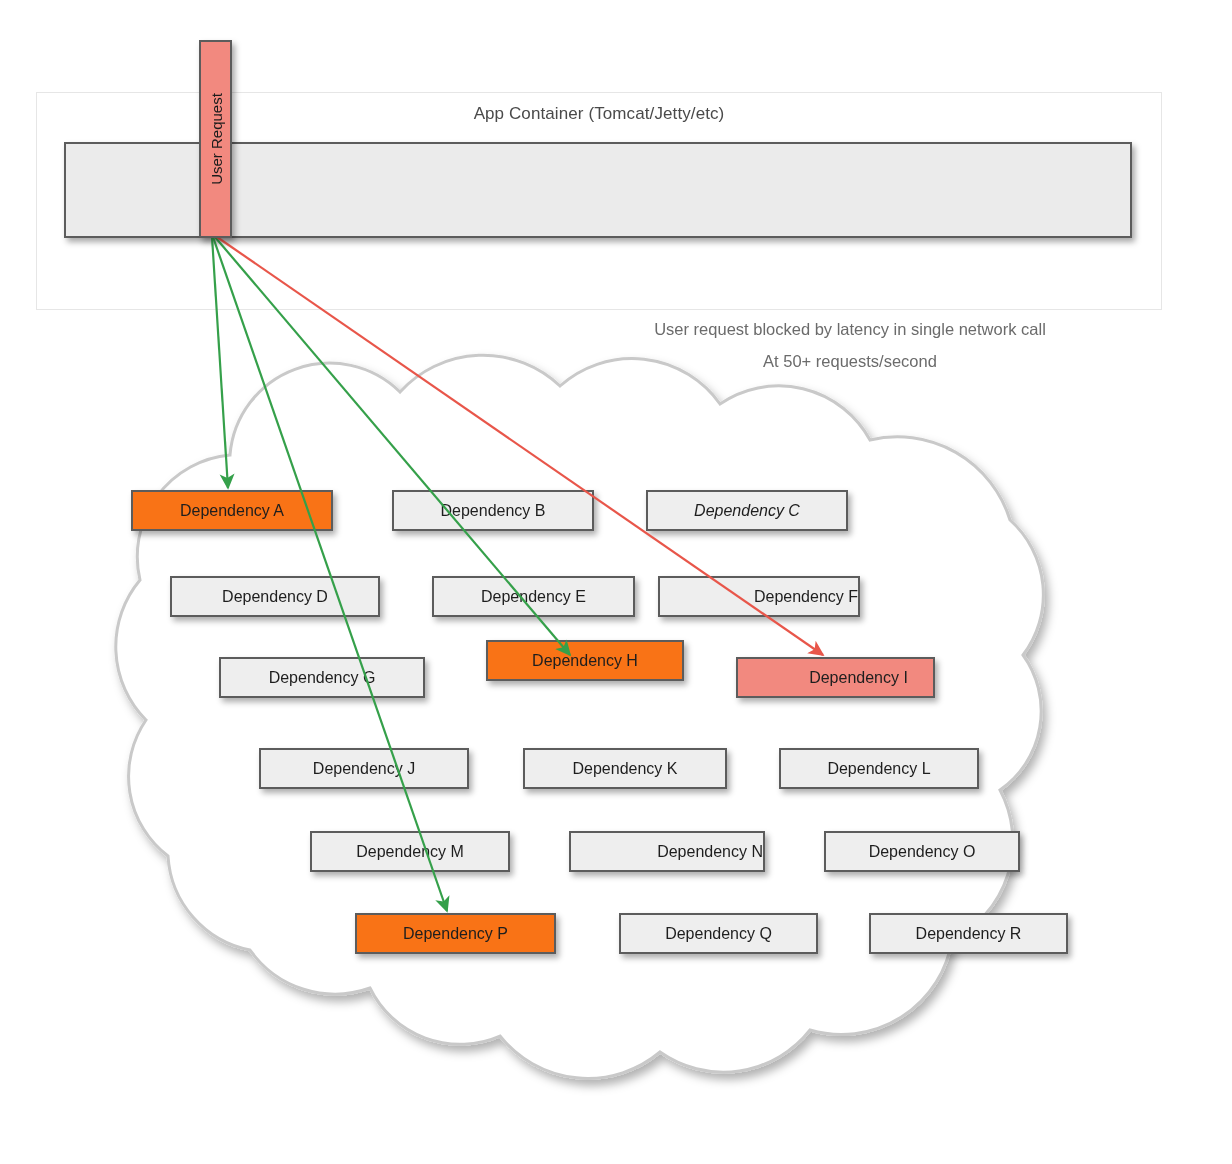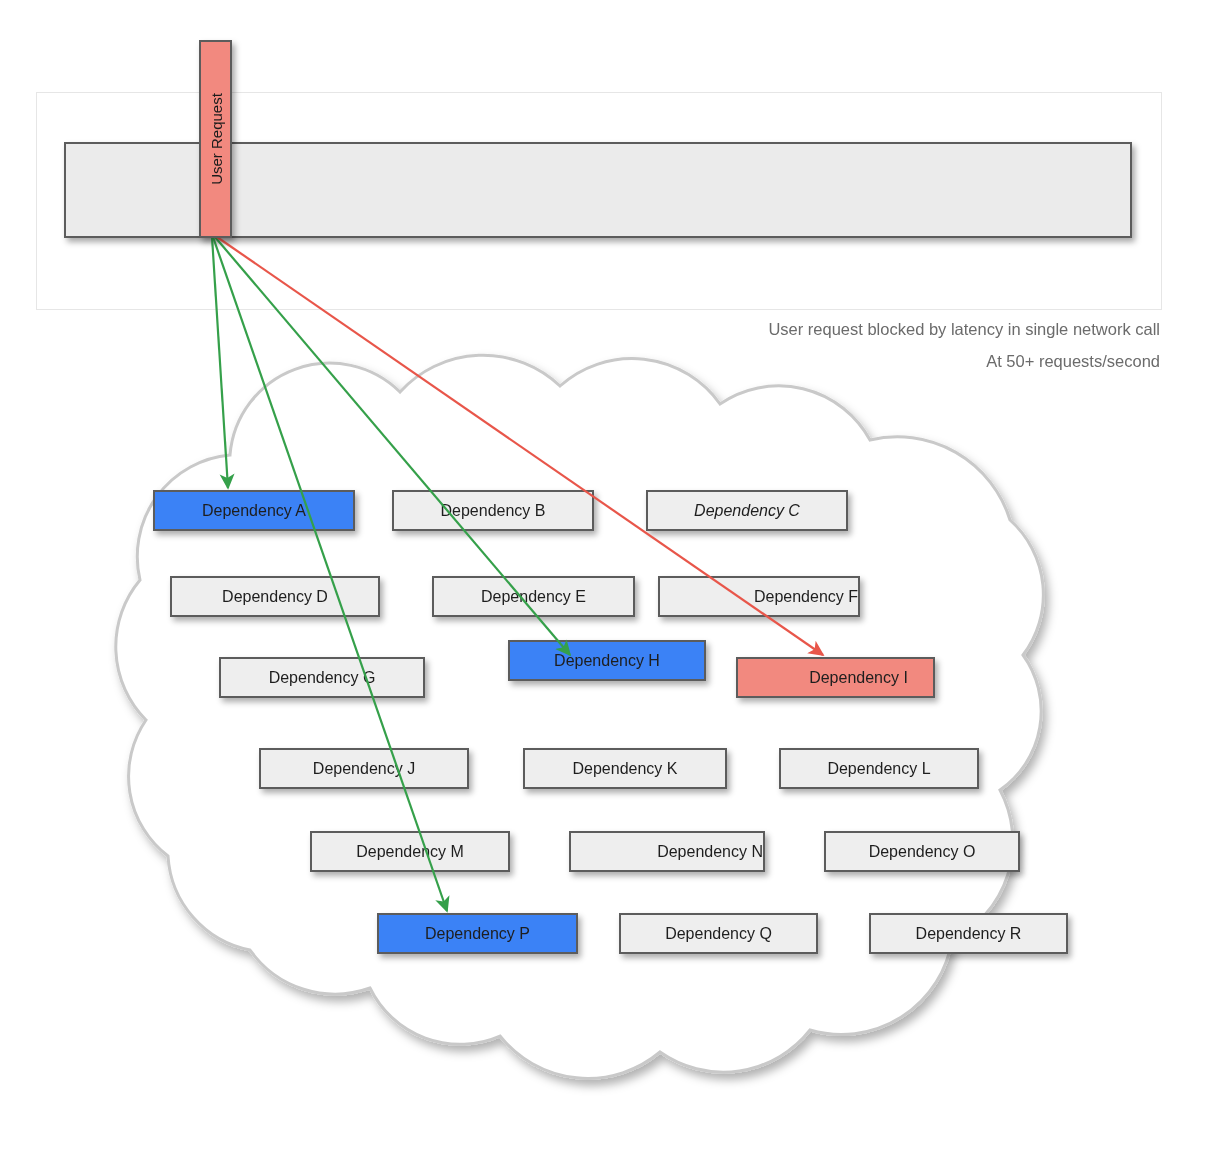--- a/index.html
+++ b/index.html
@@ -74,21 +74,21 @@
     font-size: 15px;
     color: #1c1c1c;
   }
 
   
   .annotation {
     position: absolute;
     left: 540px;
     top: 318px;
     width: 620px;
-    text-align: right;
+    text-align: center;
     color: #6b6b6b;
     font-size: 16.5px;
     line-height: 1.42;
     z-index: 30;
   }
   .annotation .line1 { margin-bottom: 9px; }
 
   
   .cloud-layer {
     position: absolute;
@@ -119,29 +119,30 @@
     font-size: 16px;
     color: #1e1e1e;
     border: 2px solid #5c5c5c;
     box-sizing: border-box;
     box-shadow: 3px 4px 6px rgba(0,0,0,0.32);
     z-index: 14;
     background: #eeeeee;
     white-space: nowrap;
   }
   .dep.normal { background: #eeeeee; }
-  .dep.healthy { background: #3b82f6; margin-left: 22px; }
+  .dep.healthy { background: #f97316; }
   .dep.failing { background: #f2897f; }
 </style>
 </head>
 <body>
 
 <div id="stage">
 
   <div class="app-container-outer"></div>
+  <div class="app-container-title">App Container (Tomcat/Jetty/etc)</div>
   <div class="thread-pool-bar"></div>
 
   <svg class="cloud-layer" viewBox="0 0 1232 1164" xmlns="http://www.w3.org/2000/svg">
     <defs>
       <filter id="cloudShadow" x="-20%" y="-20%" width="150%" height="150%">
         <feDropShadow dx="4" dy="6" stdDeviation="5" flood-color="#000000" flood-opacity="0.30"></feDropShadow>
       </filter>
     </defs>
     <path d="
         M 230 455

